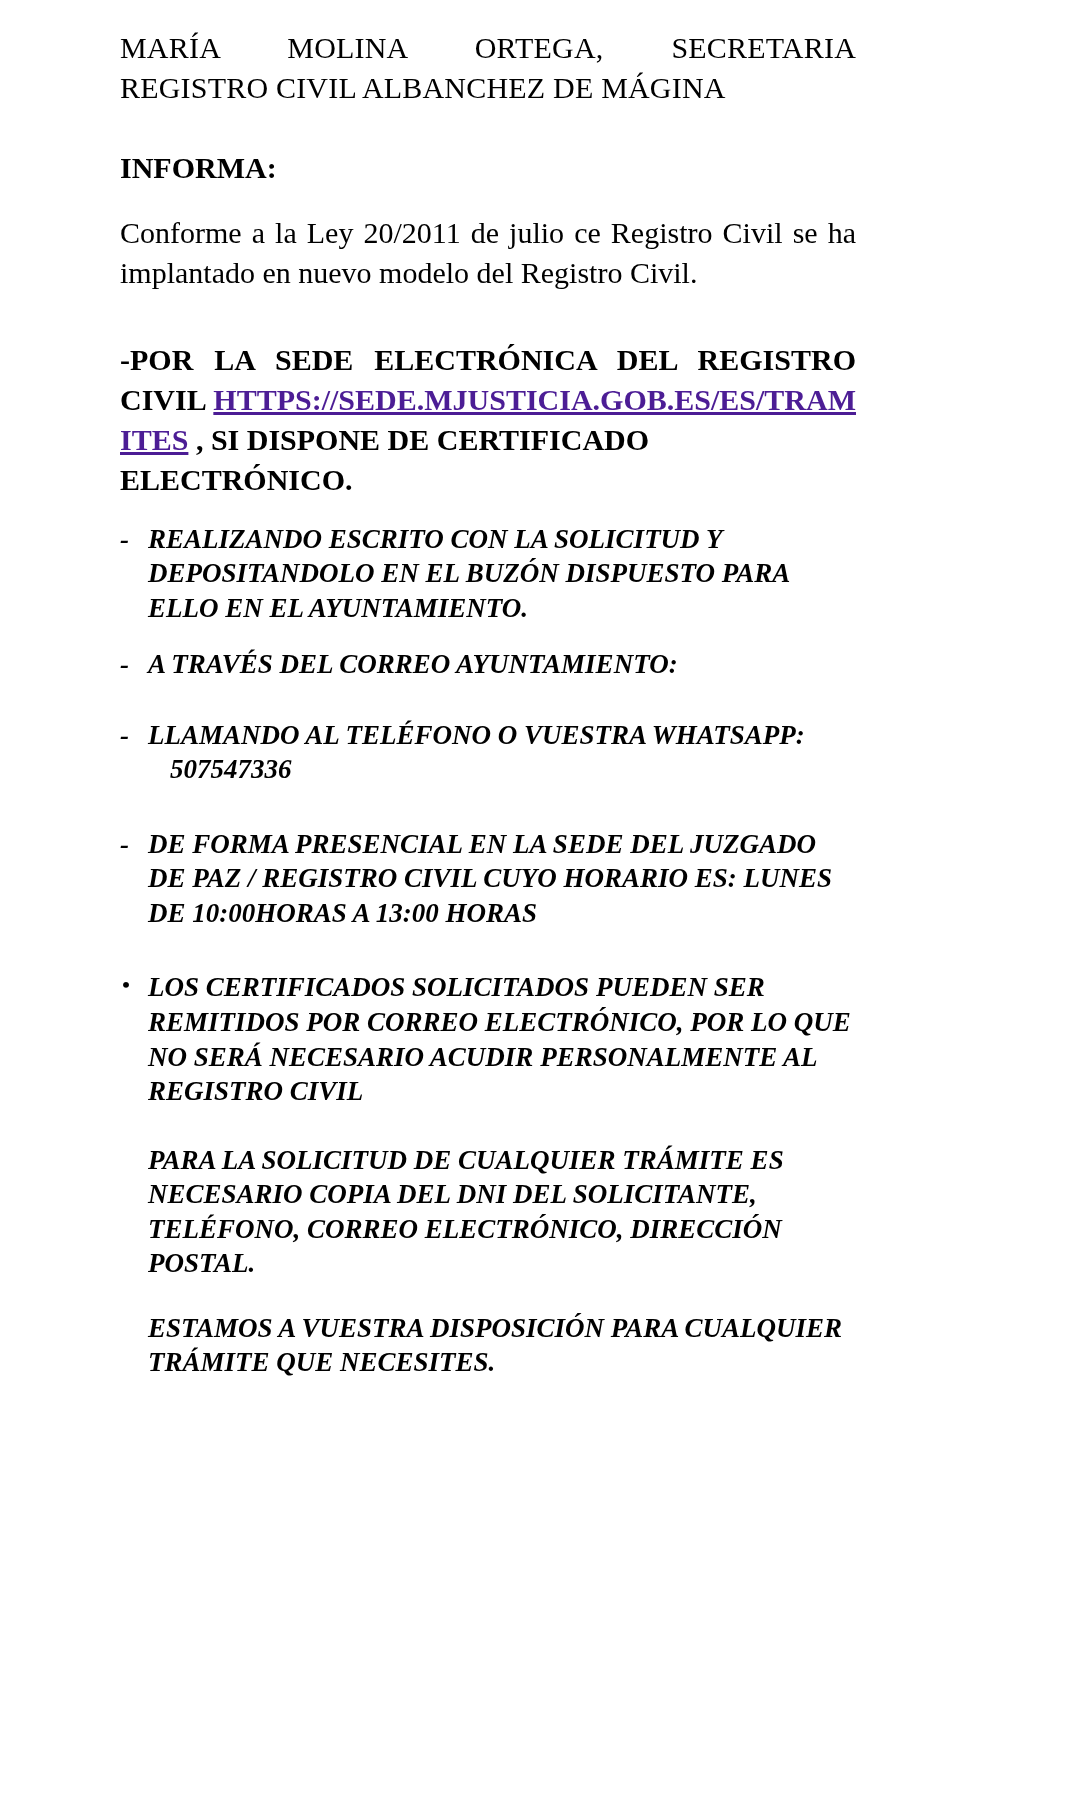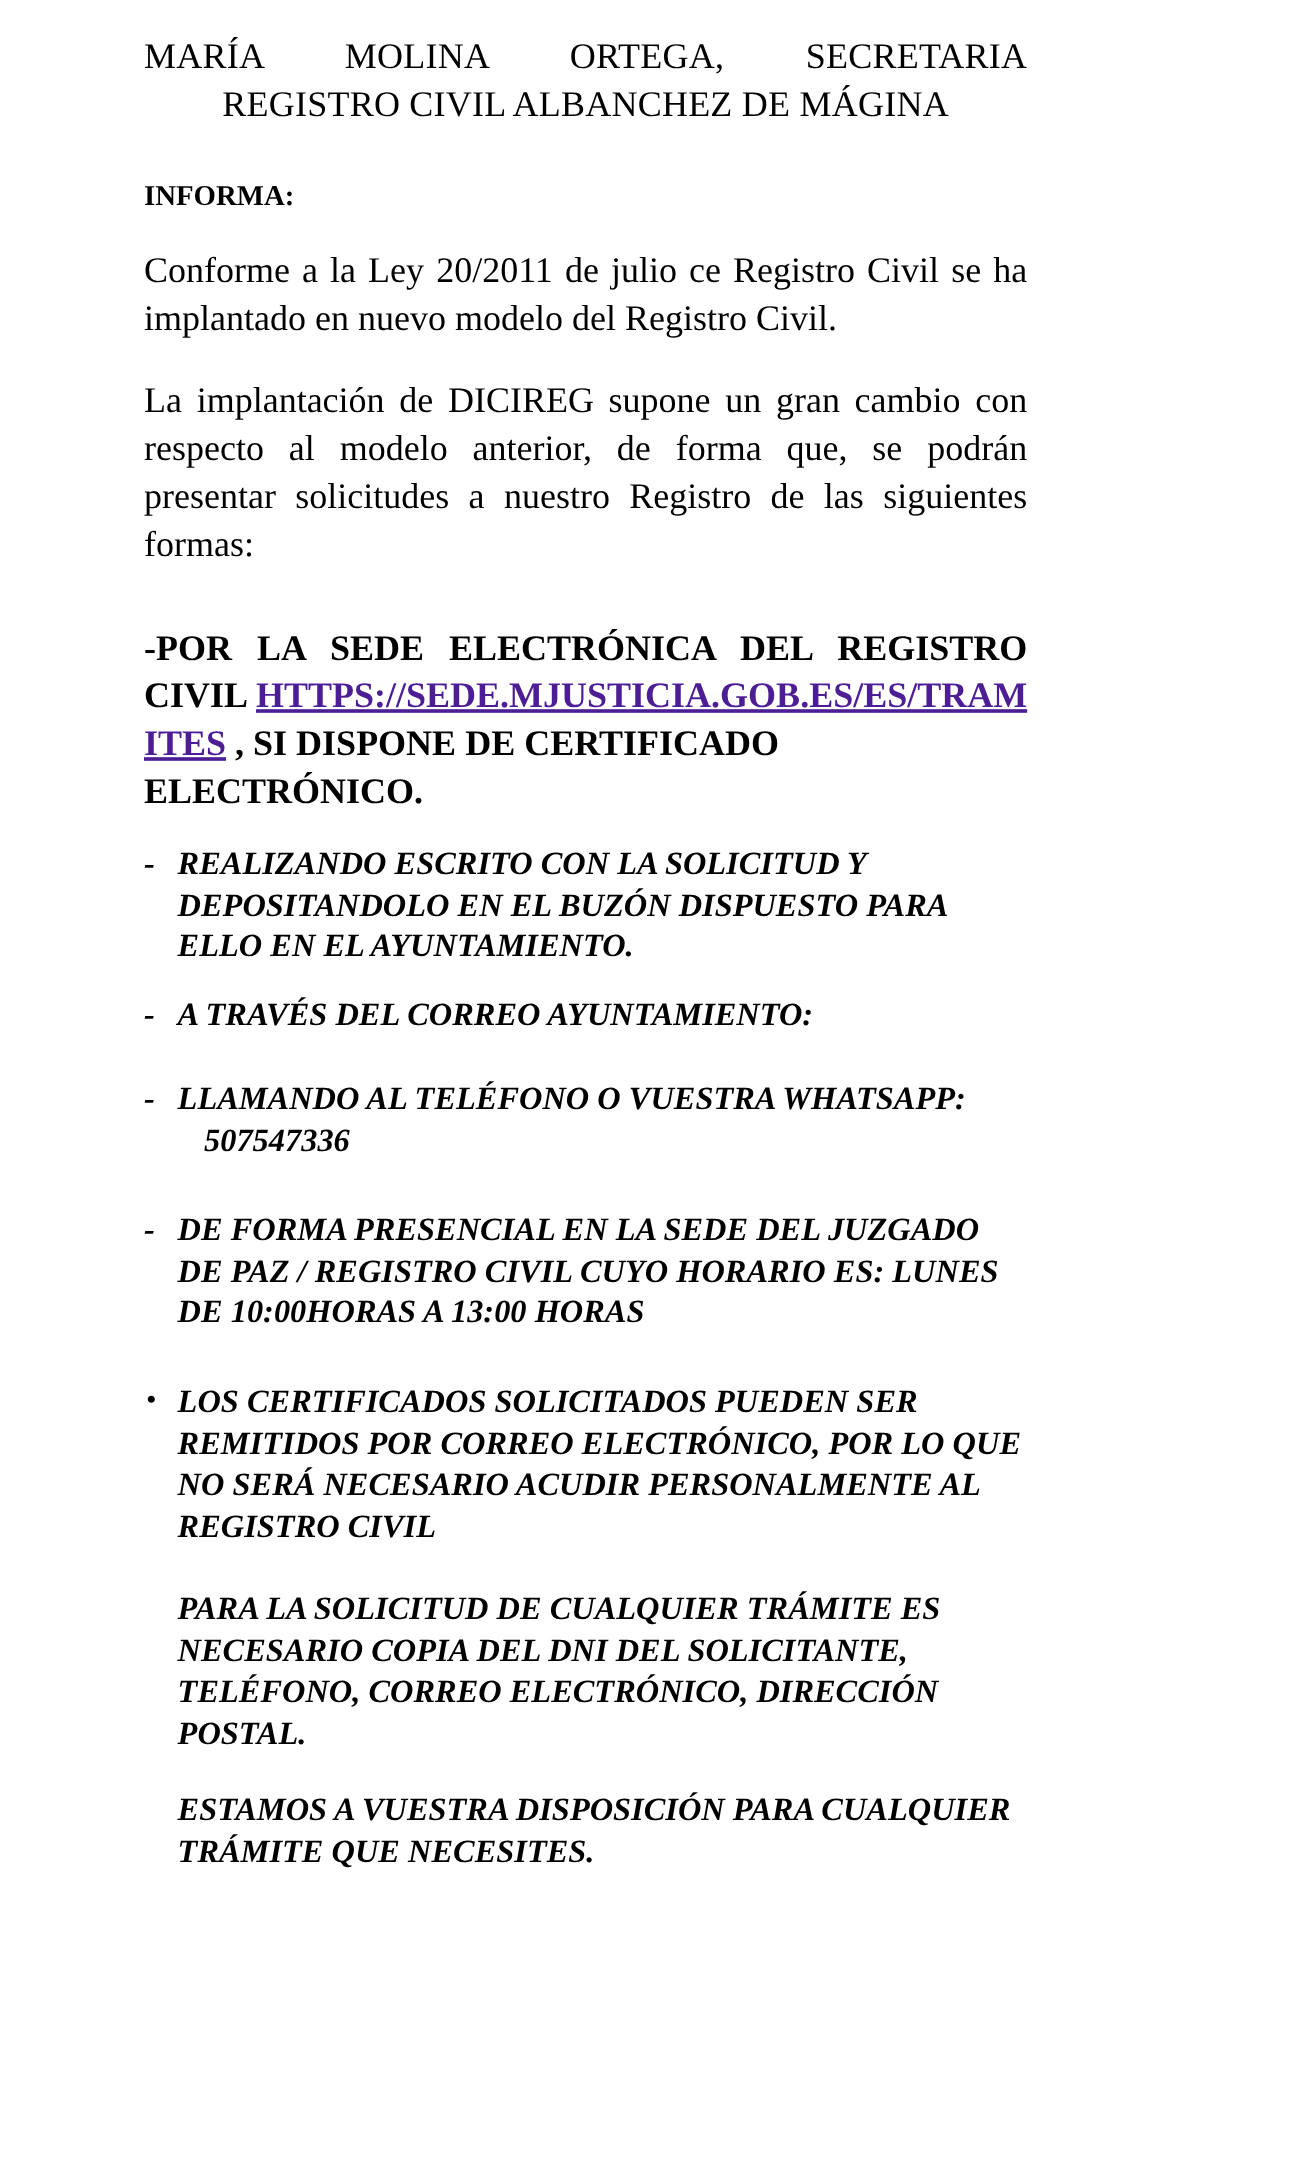--- a/index.html
+++ b/index.html
@@ -26,26 +26,25 @@
     line-height: 1.32;
     letter-spacing: 0.2px;
   }
   .header .line1 {
     text-align: justify;
     text-align-last: justify;
     margin: 0;
   }
   .header .line2 {
     margin: 0;
-    text-align: center;
   }
   
   .informa {
     font-weight: bold;
-    font-size: 24px;
+    font-size: 30px;
     margin: 44px 0 0 0;
   }
   .para {
     font-size: 30px;
     line-height: 1.33;
     text-align: justify;
     margin: 28px 0 0 0;
   }
   .para.just-all {
     text-align-last: left;
@@ -134,21 +133,20 @@
 
   <div class="header">
     <div class="line1">MARÍA MOLINA ORTEGA, SECRETARIA</div>
     <div class="line2">REGISTRO CIVIL ALBANCHEZ DE MÁGINA</div>
   </div>
 
   <p class="informa">INFORMA:</p>
 
   <p class="para">Conforme a la  Ley 20/2011 de julio ce Registro Civil se ha implantado en nuevo modelo del Registro Civil.</p>
 
-  <p class="para just-all">La implantación de DICIREG supone un gran cambio con respecto al modelo anterior, de forma que, se podrán presentar solicitudes a nuestro Registro de las siguientes formas:</p>
 
   <div class="sede">
     <span class="jline">-POR LA SEDE ELECTRÓNICA DEL REGISTRO</span>
     <span>CIVIL</span>
     <a class="link" href="#">HTTPS://SEDE.MJUSTICIA.GOB.ES/ES/TRAMITES</a>
     <span>, SI DISPONE DE CERTIFICADO</span>
     <span class="jline-last">ELECTRÓNICO.</span>
   </div>
 
   <ul class="bullets">

